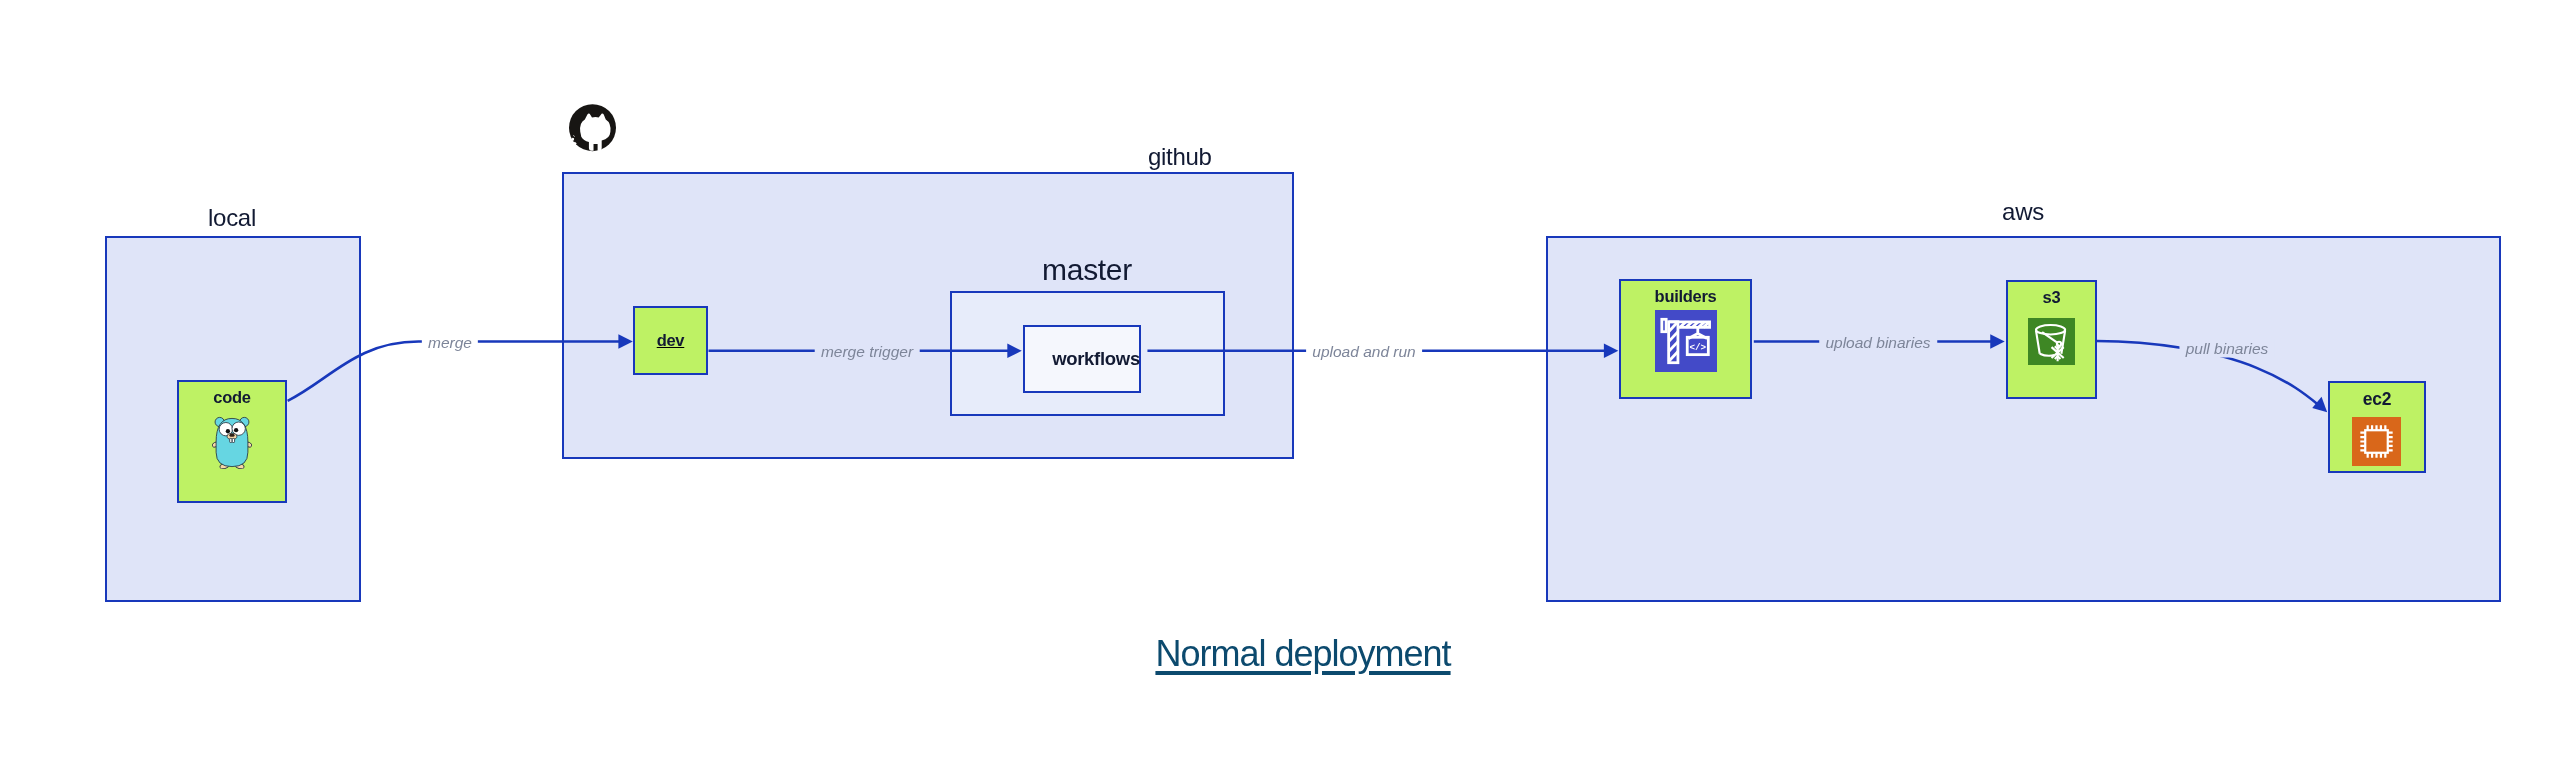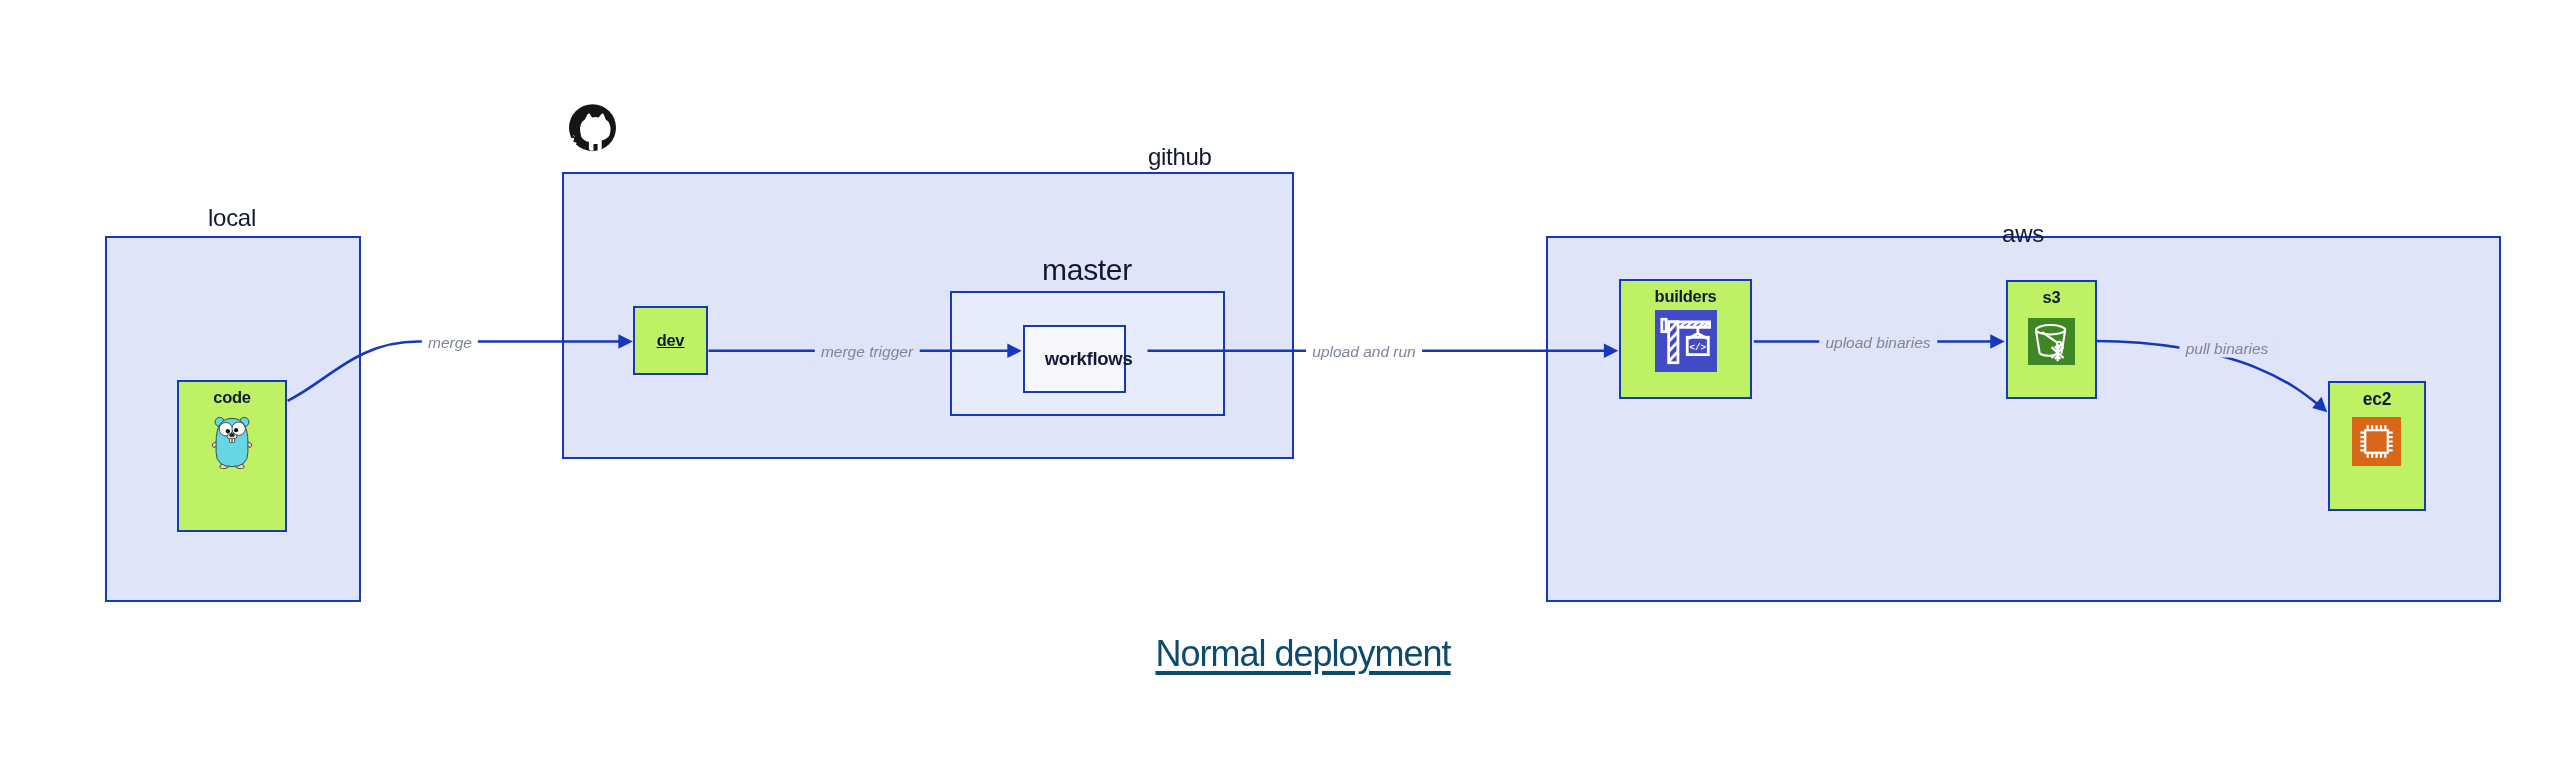--- a/index.html
+++ b/index.html
@@ -66,31 +66,31 @@
 </svg>
 
 <div class="group" style="left:105px;top:236px;width:256px;height:366px;"></div>
 <div class="group" style="left:562px;top:172px;width:732px;height:287px;"></div>
 <div class="group master" style="left:950px;top:291px;width:275px;height:125px;"></div>
 <div class="group" style="left:1546px;top:236px;width:955px;height:366px;"></div>
 
 <div class="group-label centered" style="left:232px;top:204px;">local</div>
 <div class="group-label" style="left:1148px;top:143px;">github</div>
 <div class="group-label centered" style="left:1087px;top:253px;font-size:30px;">master</div>
-<div class="group-label centered" style="left:2023px;top:220px;">aws</div>
+<div class="group-label centered" style="left:2023px;top:198px;">aws</div>
 
 <svg class="icon" style="left:569px;top:103px;" width="47" height="58" viewBox="0 0 92 113">
   <circle cx="46" cy="48" r="46" fill="#171513"></circle>
   <g fill="#ffffff">
     <path d="M22 56 Q20 38 31 32 L36 22 Q39 18 42 23 L45 28 Q52 26 58 28 L62 23 Q65 18 68 22 L72 32 Q83 39 81 56 Q80 70 64 73 L64 88 Q64 93 59 93 L56 93 L56 80 L48 80 L48 93 L44 93 Q39 93 39 88 L39 76 Q28 74 24 66 Q23 60 22 56 Z"></path>
   </g>
   <path d="M14 80 Q4 74 10 64" stroke="#ffffff" stroke-width="4" fill="none" stroke-dasharray="5 4"></path>
 </svg>
 
-<div class="node" style="left:177px;top:380px;width:110px;height:152px;">
+<div class="node" style="left:177px;top:380px;width:110px;height:123px;">
   <div class="node-label toplabel">code</div>
 </div>
 <svg class="icon" style="left:212px;top:415px;" width="40" height="54" viewBox="0 0 78 104">
   <g stroke="#24303a" stroke-width="1.6">
     <circle cx="15" cy="13" r="9" fill="#66d6e2"></circle>
     <circle cx="63" cy="13" r="9" fill="#66d6e2"></circle>
     <ellipse cx="7" cy="57" rx="7" ry="4.5" fill="#f6d7a7" transform="rotate(-25 7 57)"></ellipse>
     <ellipse cx="71" cy="57" rx="7" ry="4.5" fill="#f6d7a7" transform="rotate(25 71 57)"></ellipse>
     <ellipse cx="24" cy="99" rx="9" ry="5" fill="#f6d7a7" transform="rotate(-15 24 99)"></ellipse>
     <ellipse cx="54" cy="99" rx="9" ry="5" fill="#f6d7a7" transform="rotate(15 54 99)"></ellipse>
@@ -103,21 +103,21 @@
     <rect x="34" y="36" width="10" height="6" rx="3" fill="#2e2018" stroke="none"></rect>
     <rect x="34.5" y="45" width="4.5" height="8" rx="1.5" fill="#ffffff"></rect>
     <rect x="39.5" y="45" width="4.5" height="8" rx="1.5" fill="#ffffff"></rect>
   </g>
 </svg>
 
 <div class="node dev-node" style="left:633px;top:306px;width:75px;height:69px;text-decoration:underline;">
   <div class="node-label">dev</div>
 </div>
 
-<div class="node workflows-node" style="left:1023px;top:325px;width:103px;height:68px;padding-left:28px;">
+<div class="node workflows-node" style="left:1023px;top:325px;width:118px;height:68px;padding-left:28px;">
   <div class="node-label" style="font-size:18.5px;">workflows</div>
 </div>
 
 <div class="node" style="left:1619px;top:279px;width:133px;height:120px;">
   <div class="node-label toplabel">builders</div>
 </div>
 <svg class="icon" style="left:1655px;top:310px;" width="62" height="62" viewBox="0 0 100 100">
   <rect x="0" y="0" width="100" height="100" fill="#434ac8"></rect>
   <g stroke="#ffffff" stroke-width="4.5" fill="none">
     <rect x="11" y="15" width="7" height="20"></rect>
@@ -140,21 +140,21 @@
     <ellipse cx="48" cy="25" rx="31" ry="10"></ellipse>
     <path d="M17 27 L25 76 M79 27 L71 76"></path>
     <path d="M25 76 Q40 83 56 79"></path>
     <path d="M30 30 L63 53"></path>
     <circle cx="66" cy="55" r="4.5"></circle>
     <path d="M63 55 L63 92 M50 62 L76 85 M76 62 L50 85"></path>
     <path d="M57 60 L63 66 L69 60 M57 87 L63 81 L69 87"></path>
   </g>
 </svg>
 
-<div class="node" style="left:2328px;top:381px;width:98px;height:130px;">
+<div class="node" style="left:2328px;top:381px;width:98px;height:92px;">
   <div class="node-label toplabel" style="font-size:17.5px;">ec2</div>
 </div>
 <svg class="icon" style="left:2352px;top:417px;" width="49" height="49" viewBox="0 0 100 100">
   <rect x="0" y="0" width="100" height="100" fill="#d9671a"></rect>
   <g stroke="#ffffff" stroke-width="4.5" fill="none">
     <rect x="27" y="27" width="46" height="46"></rect>
     <path d="M32 17 L32 27 M41 17 L41 27 M50 17 L50 27 M59 17 L59 27 M68 17 L68 27"></path>
     <path d="M32 73 L32 83 M41 73 L41 83 M50 73 L50 83 M59 73 L59 83 M68 73 L68 83"></path>
     <path d="M17 32 L27 32 M17 41 L27 41 M17 50 L27 50 M17 59 L27 59 M17 68 L27 68"></path>
     <path d="M73 32 L83 32 M73 41 L83 41 M73 50 L83 50 M73 59 L83 59 M73 68 L83 68"></path>

